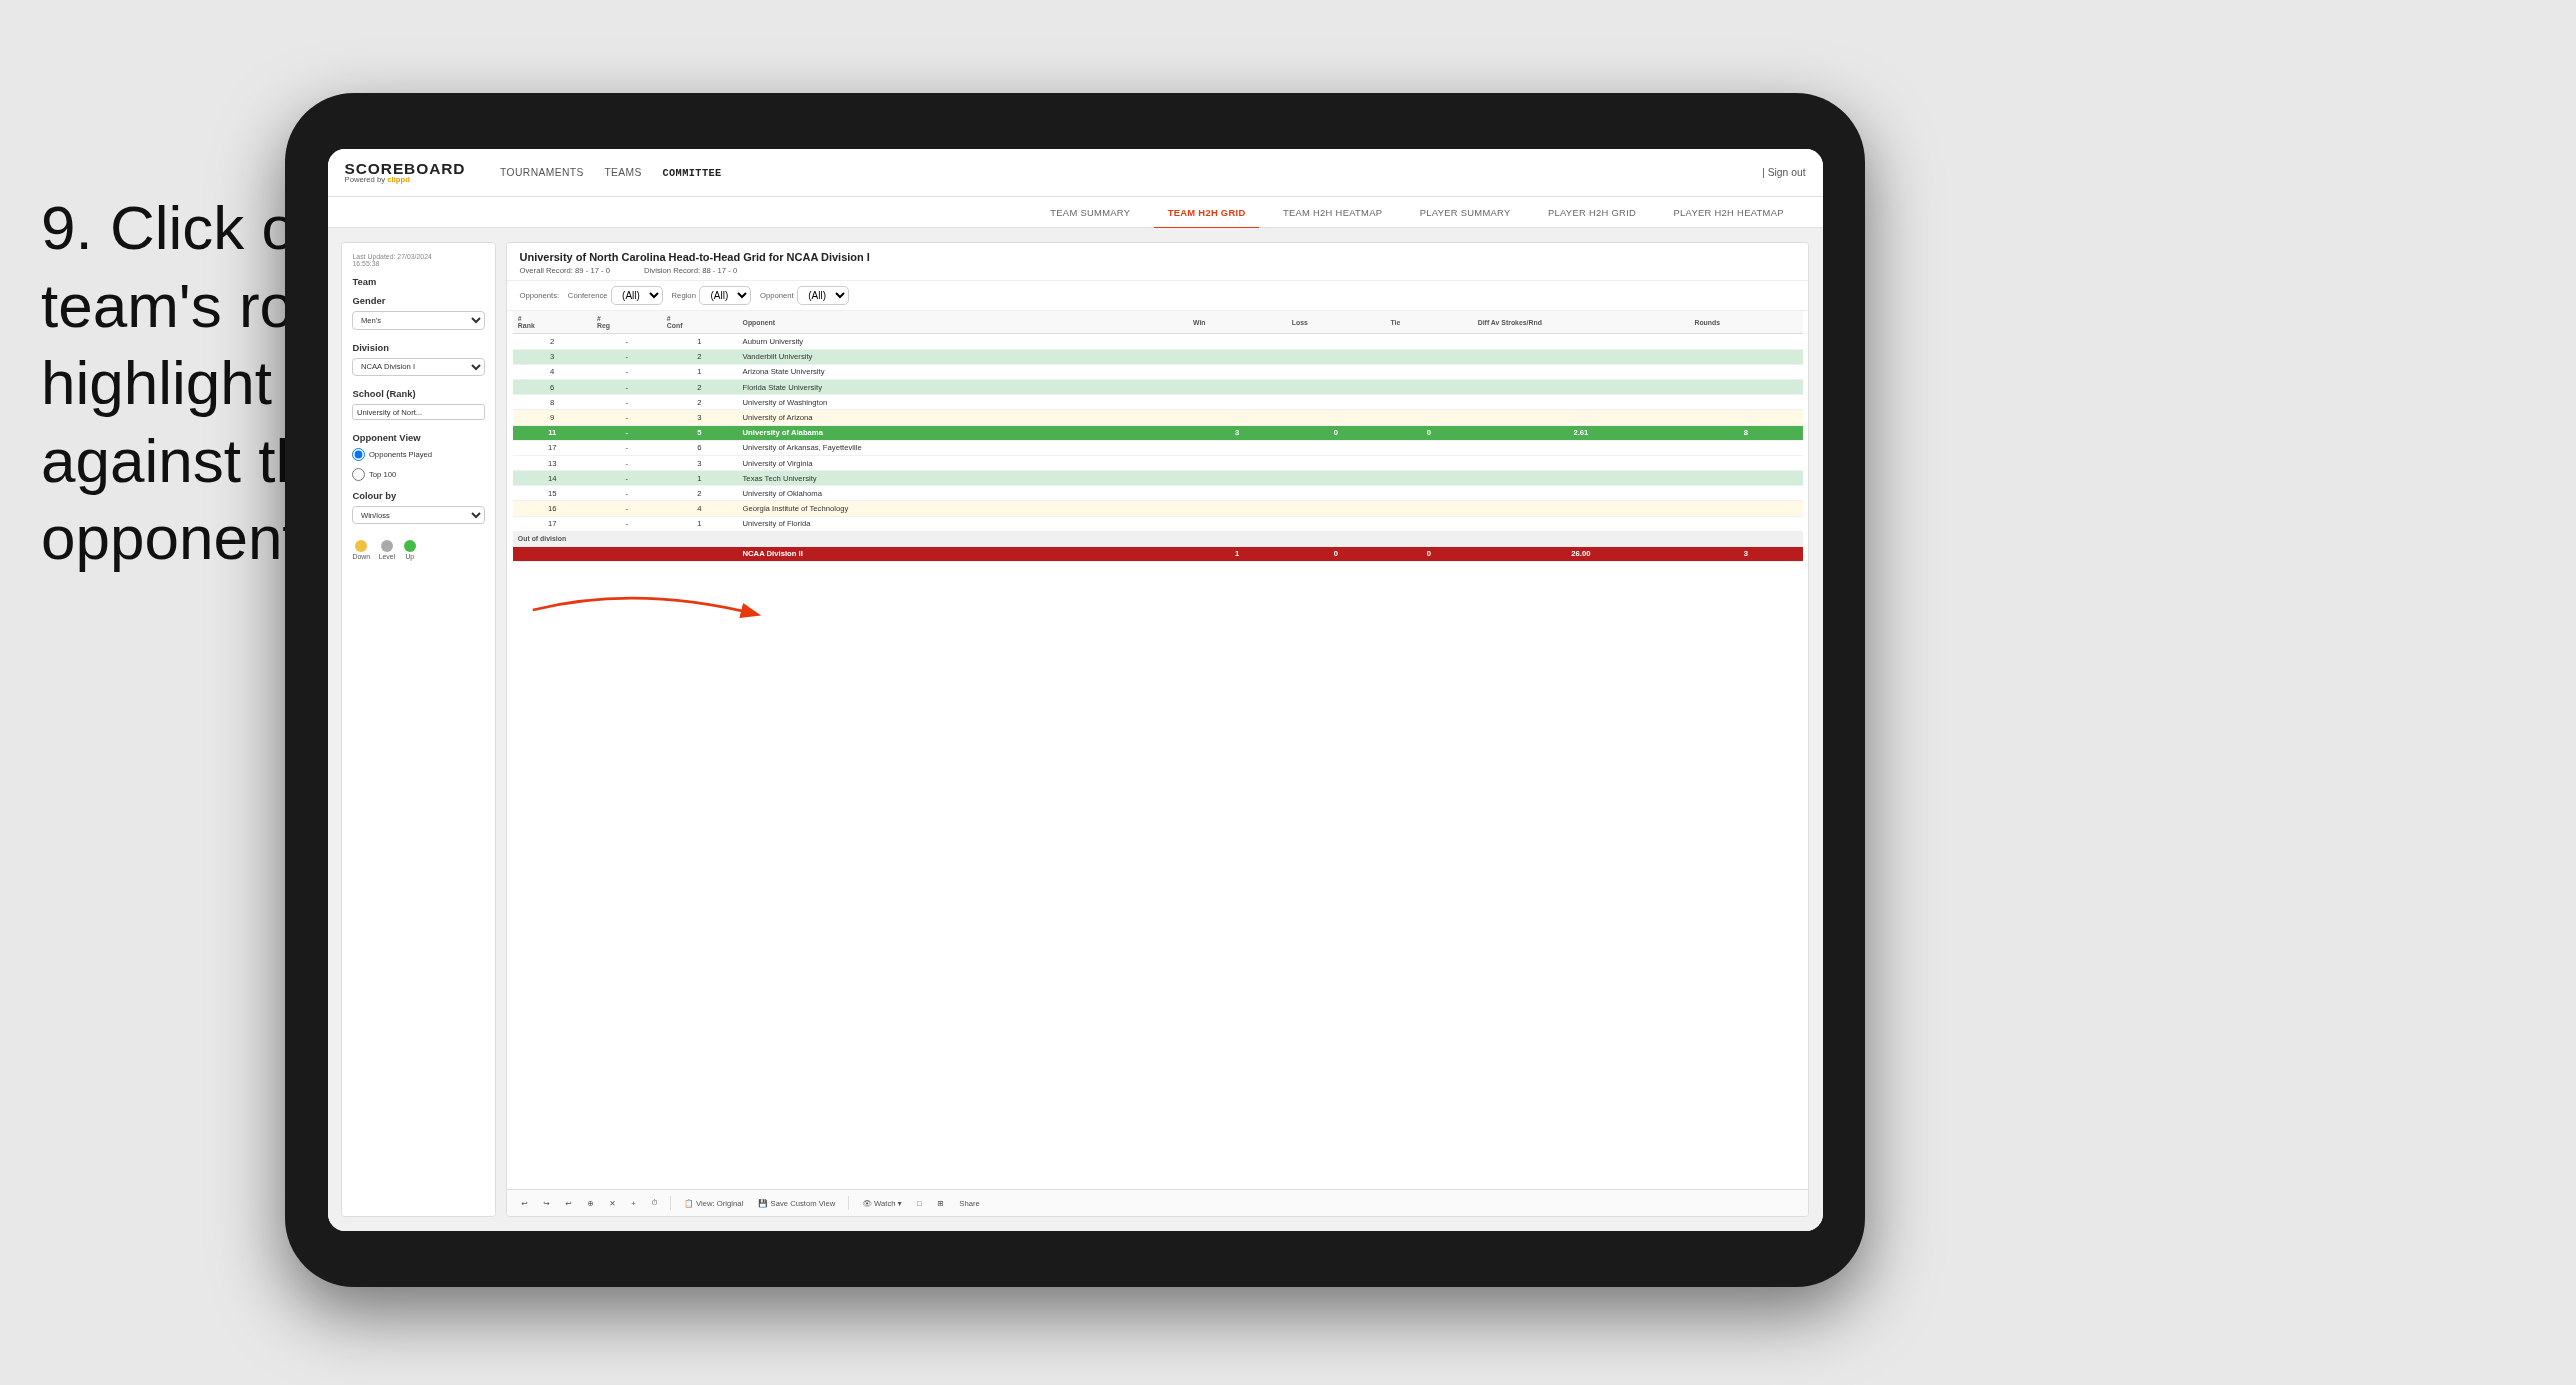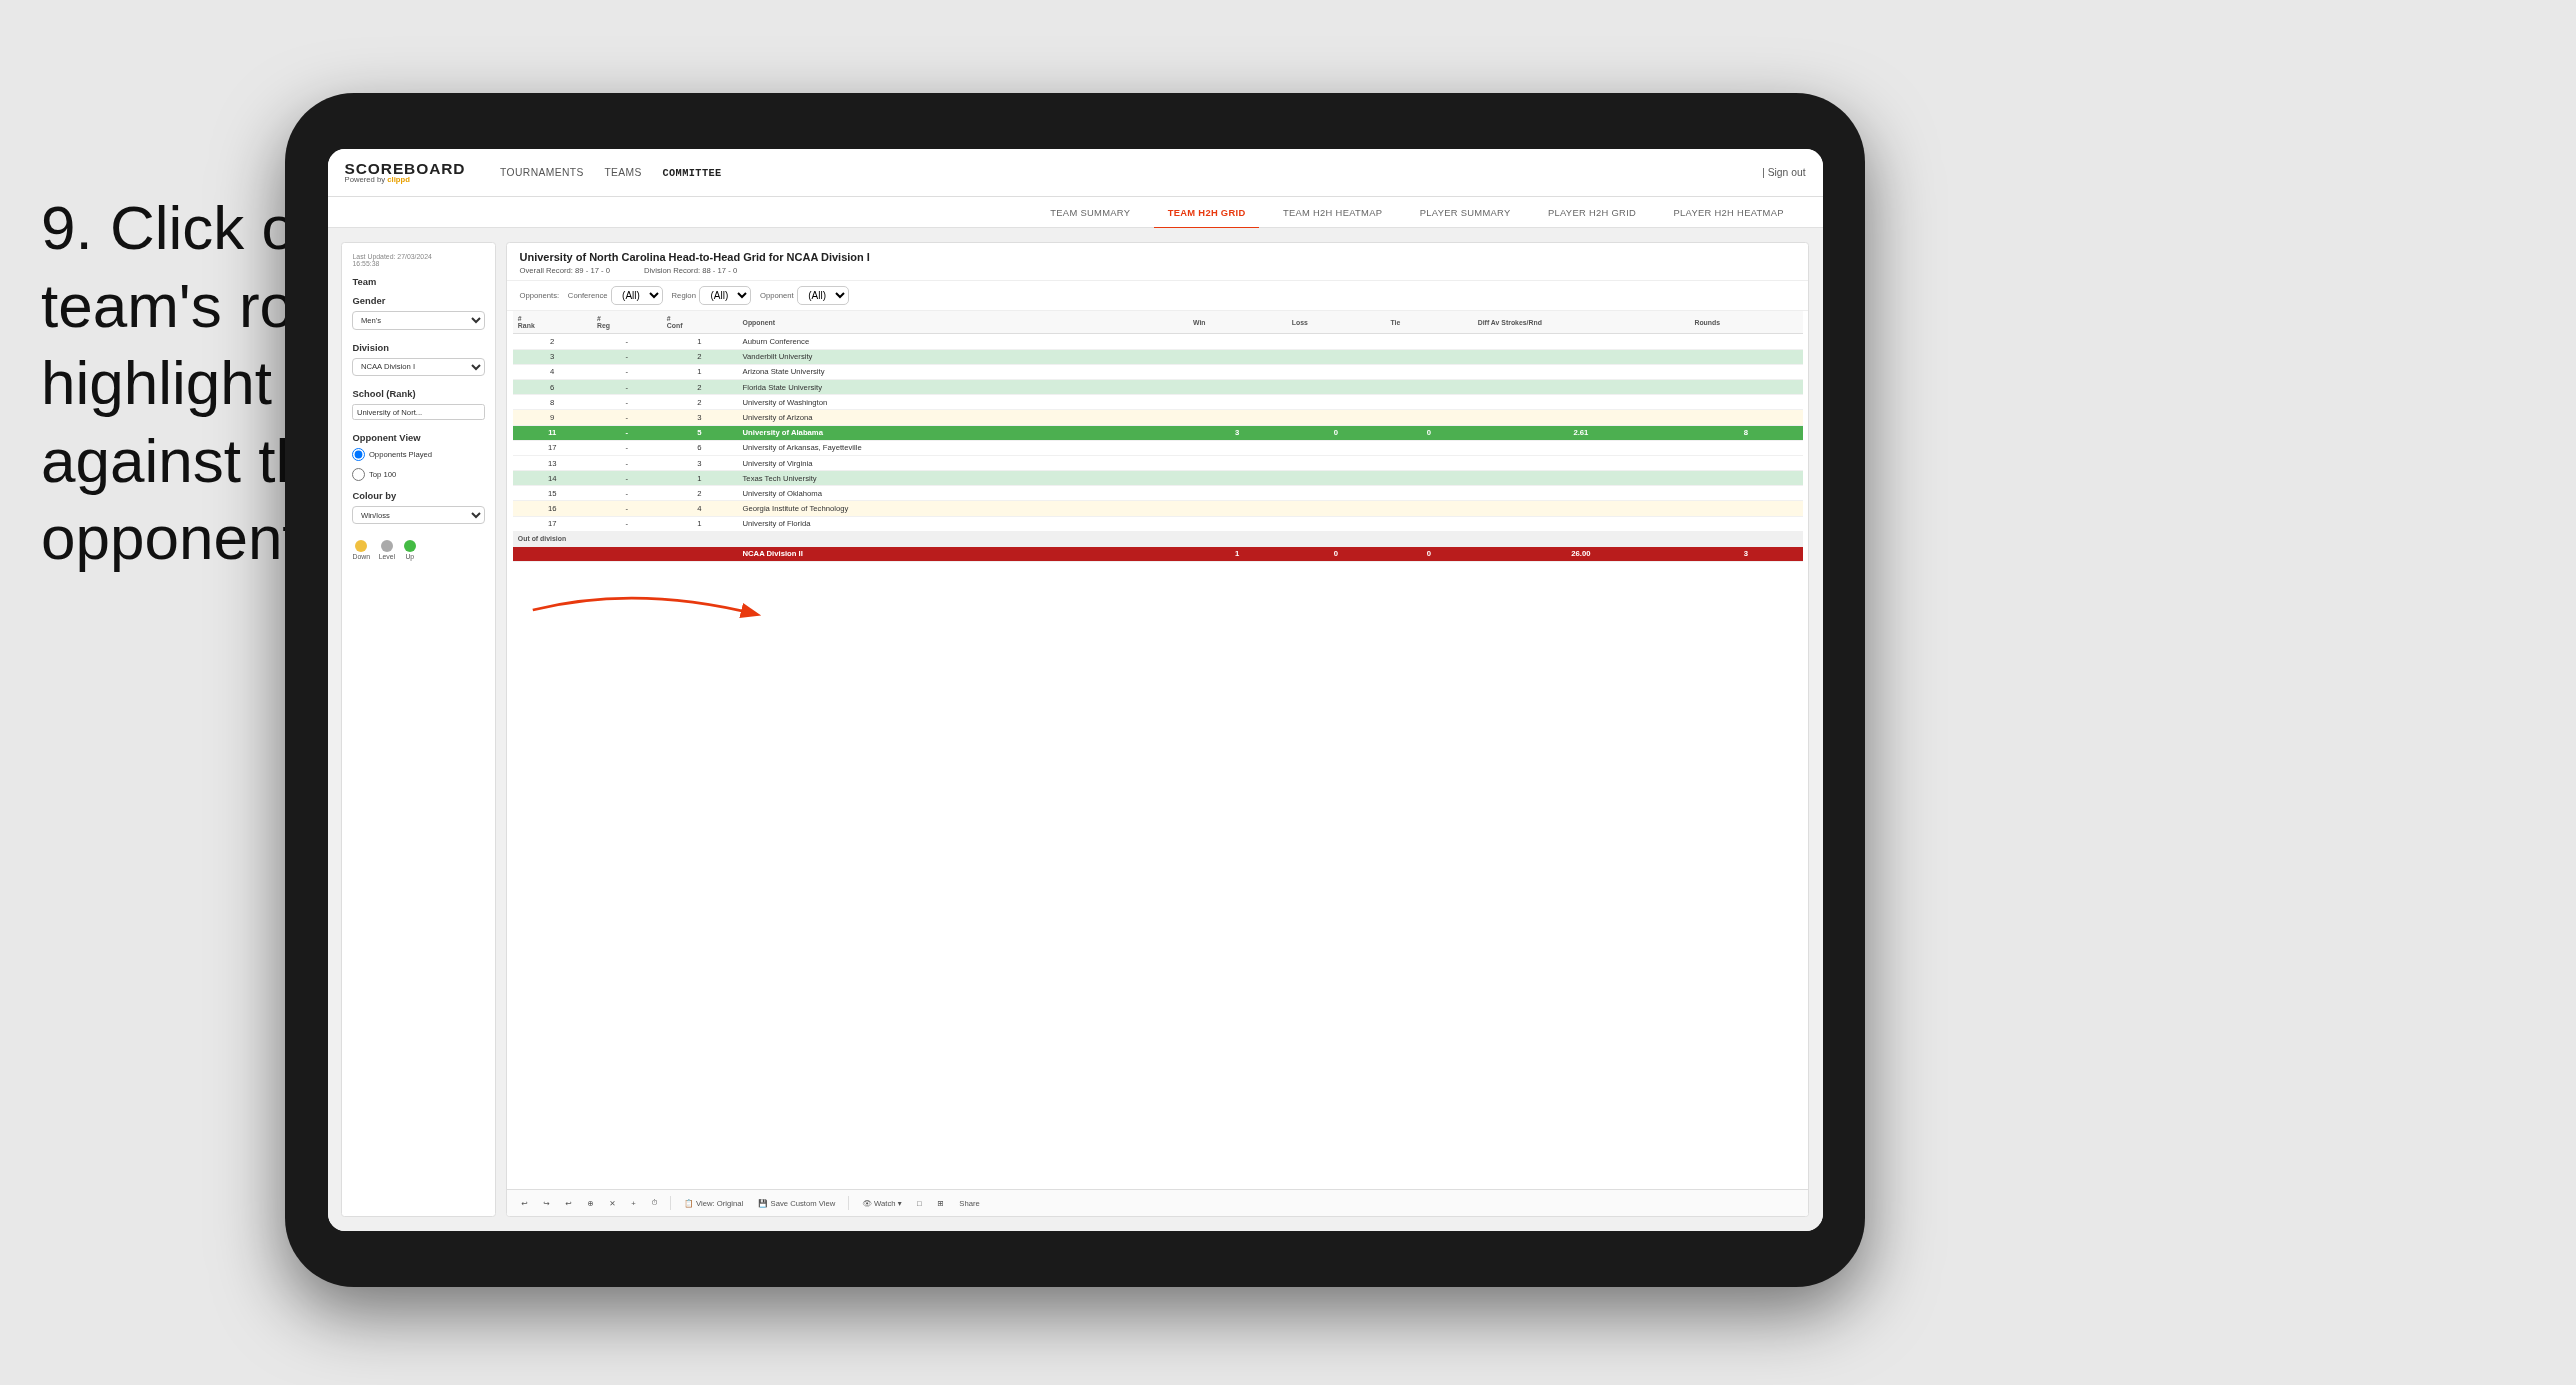--- a/index.html
+++ b/index.html
@@ -544,21 +544,21 @@
                 <th class="col-tie">Tie</th>
                 <th class="col-diff">Diff Av Strokes/Rnd</th>
                 <th class="col-rounds">Rounds</th>
               </tr>
             </thead>
             <tbody>
               <tr class="table-row">
                 <td class="col-num">2</td>
                 <td class="col-reg">-</td>
                 <td class="col-conf">1</td>
-                <td class="col-opponent">Auburn Conference</td>
+                <td class="col-opponent">Auburn University</td>
                 <td class="col-win"></td>
                 <td class="col-loss"></td>
                 <td class="col-tie"></td>
                 <td class="col-diff"></td>
                 <td class="col-rounds"></td>
               </tr>
               <tr class="table-row row-light-green">
                 <td class="col-num">3</td>
                   <td class="col-reg">-</td>
                   <td class="col-conf">2</td>

